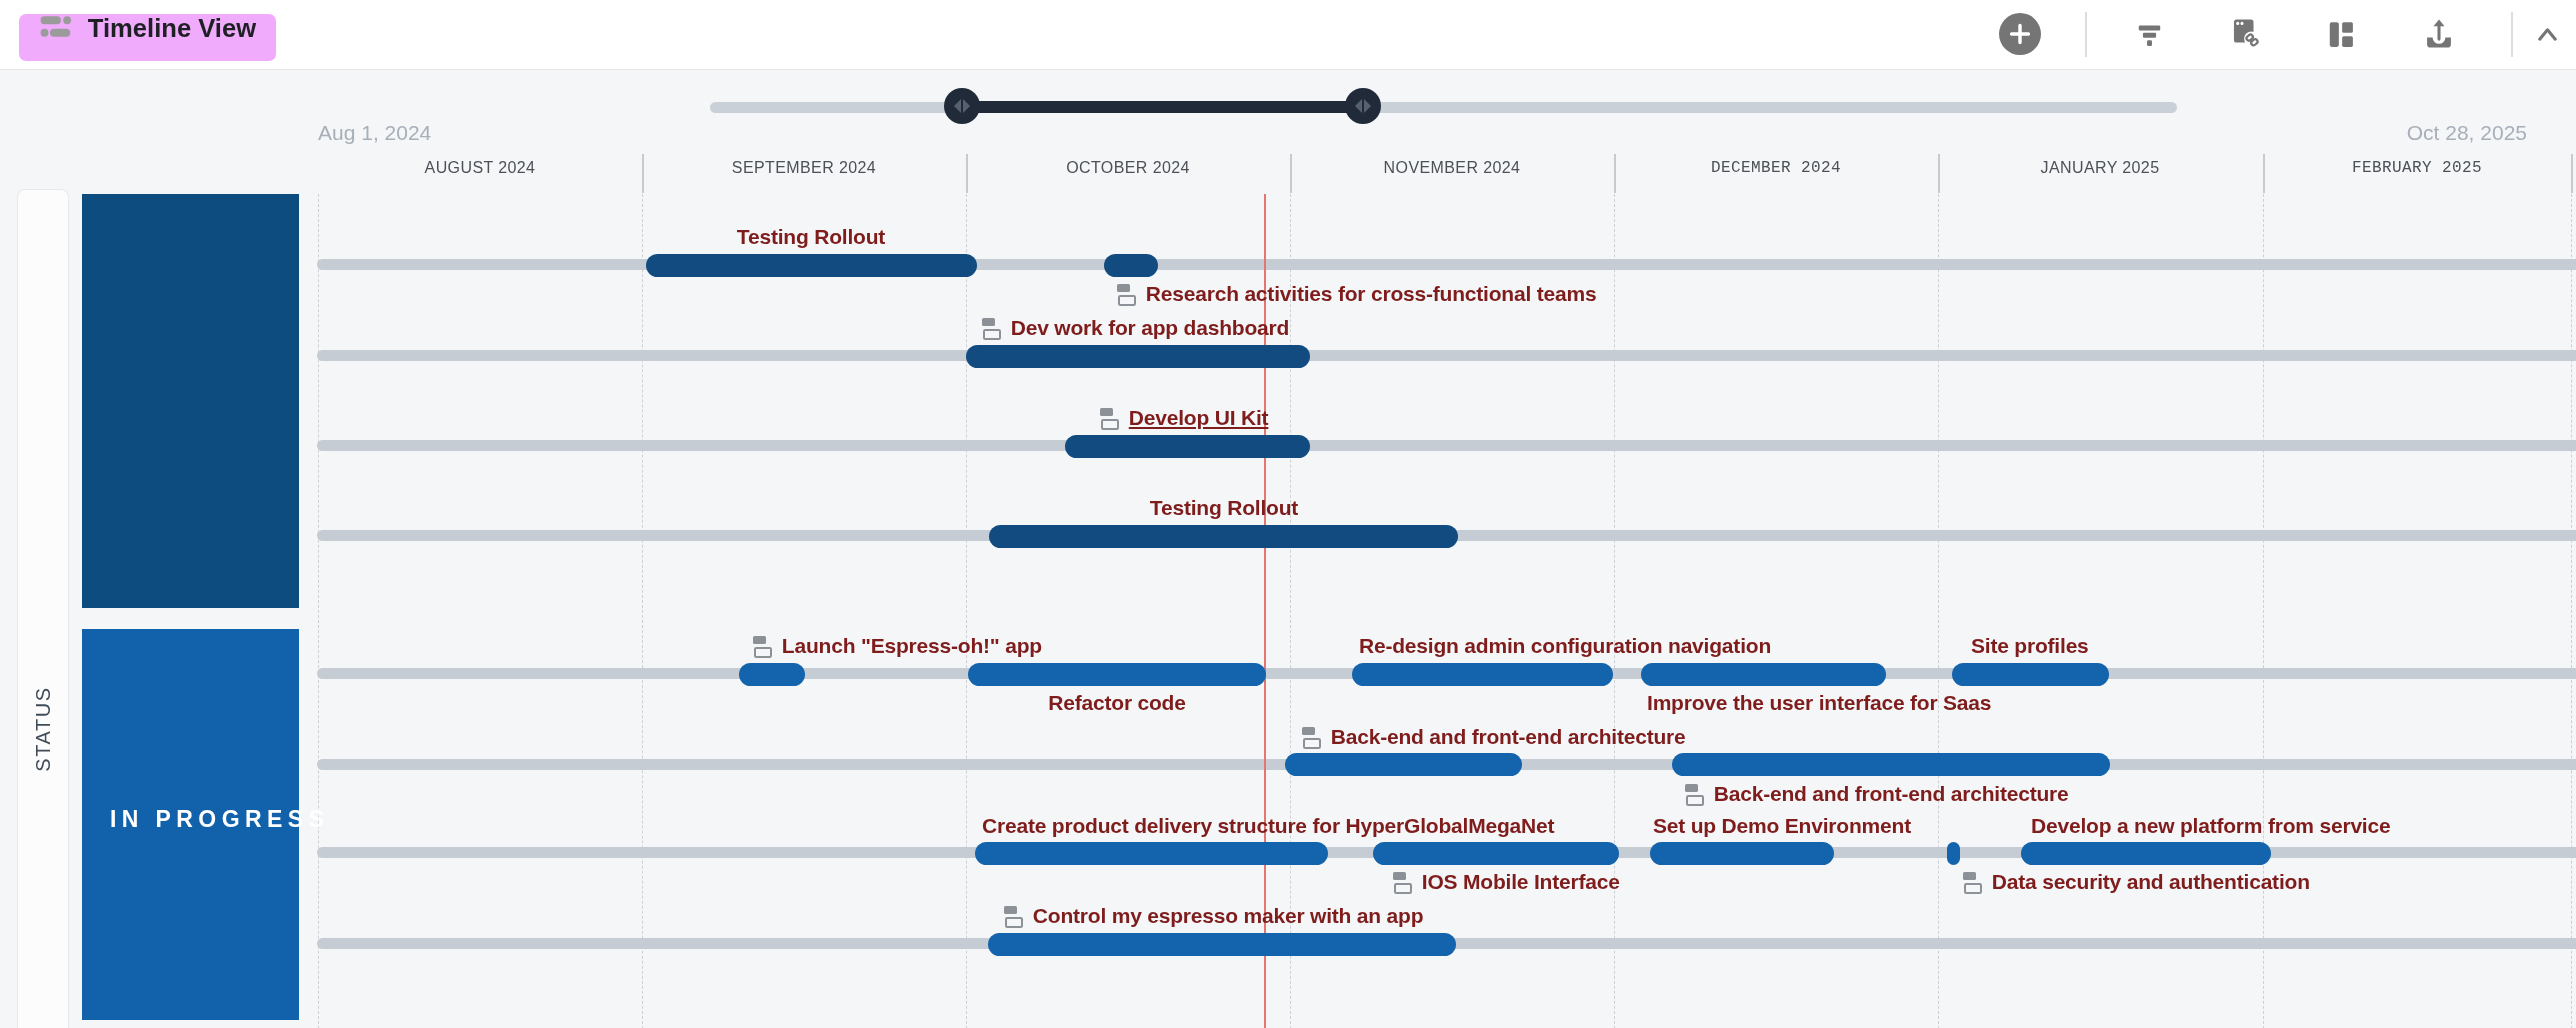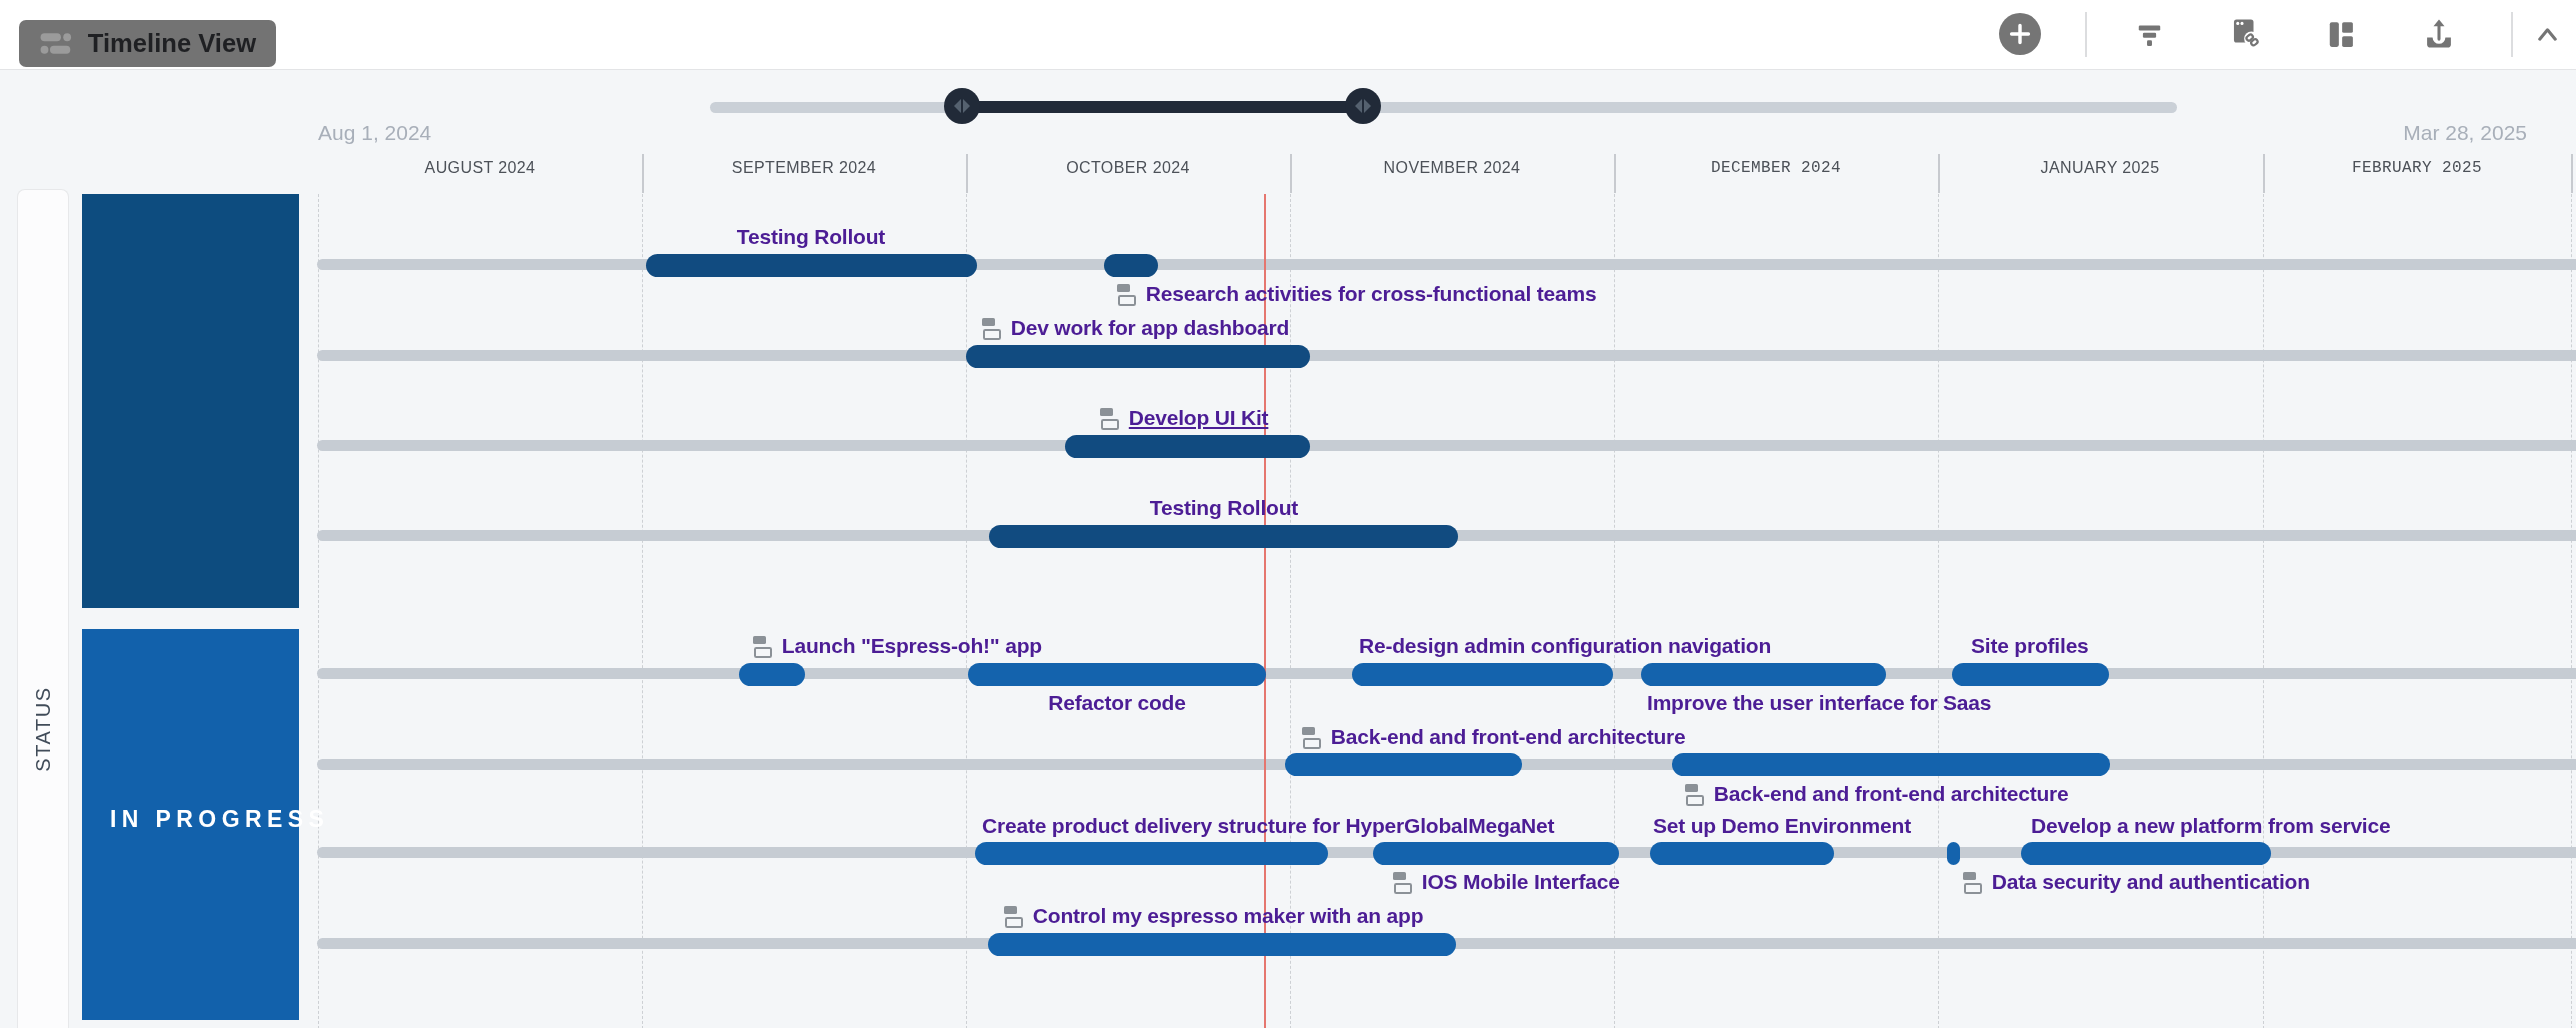--- a/index.html
+++ b/index.html
@@ -3,22 +3,22 @@
 <meta charset="utf-8">
 <style>
   html,body{margin:0;padding:0;}
   body{
     width:2576px;height:1029px;position:relative;overflow:hidden;
     font-family:"Liberation Sans",sans-serif;background:#f4f6f8;
   }
   
   .topbar{position:absolute;left:0;top:0;width:2576px;height:69px;background:#ffffff;
           border-bottom:1.6px solid #e3e4e6;z-index:50;}
-  .view-btn{position:absolute;left:19.4px;top:20px;height:47px;padding:0 20px;
-            background:#737373;border-radius:7px;display:flex;align-items:center;gap:12.4px;cursor:pointer;}
+  .view-btn{position:absolute;left:19.4px;top:14px;height:47px;padding:0 20px;
+            background:#f0abfc;border-radius:7px;display:flex;align-items:flex-start;gap:12.4px;cursor:pointer;}
   .view-btn .label{font-size:25.6px;font-weight:700;color:#1f2023;white-space:nowrap;}
   .tool-icon{position:absolute;top:34px;transform:translate(-50%,-50%);width:36px;height:36px;
              display:flex;align-items:center;justify-content:center;cursor:pointer;}
   .tb-divider{position:absolute;top:12.4px;width:1.6px;height:45px;background:#dcdddf;}
   .plus-btn{position:absolute;left:2020px;top:34px;transform:translate(-50%,-50%);
             width:42px;height:42px;border-radius:50%;background:#757575;display:flex;
             align-items:center;justify-content:center;cursor:pointer;}
   
   .slider-track{position:absolute;top:102px;height:11px;border-radius:5.4px;background:#cad0d7;}
   .slider-range{position:absolute;top:101px;height:12.4px;background:#212a38;}
@@ -40,21 +40,21 @@
                 border:1.6px solid #e7e8ea;border-bottom:none;border-radius:7.8px 7.8px 0 0;z-index:4;}
   .status-title{position:absolute;left:50%;top:539px;transform:translate(-50%,-50%) rotate(180deg);
                 writing-mode:vertical-rl;font-size:20px;color:#414c59;letter-spacing:1.6px;}
   .group-block{position:absolute;left:82px;width:217px;z-index:4;}
   .group-label{position:absolute;left:28px;top:177px;color:#ffffff;font-size:23px;font-weight:700;
                letter-spacing:5.4px;white-space:nowrap;}
   
   .track{position:absolute;left:317px;width:2264px;height:11px;border-radius:5.4px;background:#c6ccd3;z-index:2;}
   .bar{position:absolute;height:22.5px;border-radius:11.6px;z-index:4;cursor:pointer;}
   .task-label{position:absolute;height:28px;line-height:28px;font-size:21px;font-weight:700;
-              color:#4c1d95;white-space:nowrap;z-index:6;display:flex;align-items:center;cursor:pointer;letter-spacing:-0.2px;}
+              color:#7f1d1d;white-space:nowrap;z-index:6;display:flex;align-items:center;cursor:pointer;letter-spacing:-0.2px;}
   .task-icon{position:relative;width:23px;height:23px;margin-right:7.8px;flex:0 0 23px;}
   .task-icon .t{position:absolute;left:1.6px;top:1.6px;width:13px;height:7.8px;background:#8b9197;border-radius:1.6px;}
   .task-icon .b{position:absolute;left:3.1px;top:12.4px;width:14px;height:7px;border:2.3px solid #8b9197;border-radius:2.3px;}
 </style>
 </head>
 <body>
 
 <div id="chart-layer">
     <div class="month-label" style="left: 480px;">AUGUST 2024</div>
     <div class="month-label" style="left: 804px;">SEPTEMBER 2024</div>
@@ -199,21 +199,21 @@
 
 <div class="status-panel">
   <div class="status-title">STATUS</div>
 </div>
 <div class="group-block" style="top:194px;height:414px;background:#0d4c7f;"></div>
 <div class="group-block" style="top:629px;height:391px;background:#1261ab;">
   <div class="group-label">IN PROGRESS</div>
 </div>
 
 <div class="range-date" style="left:318px;">Aug 1, 2024</div>
-<div class="range-date" style="right:49px;">Mar 28, 2025</div>
+<div class="range-date" style="right:49px;">Oct 28, 2025</div>
 <div id="slider">
     <div class="slider-track" style="left: 710px; width: 1467px;"></div>
     <div class="slider-range" style="left: 962px; width: 401px;"></div>
     <div class="slider-handle" style="left: 962px;">
       <div class="h-left"></div>
       <div class="h-right"></div>
     </div>
     <div class="slider-handle" style="left: 1363px;">
       <div class="h-left"></div>
       <div class="h-right"></div>

